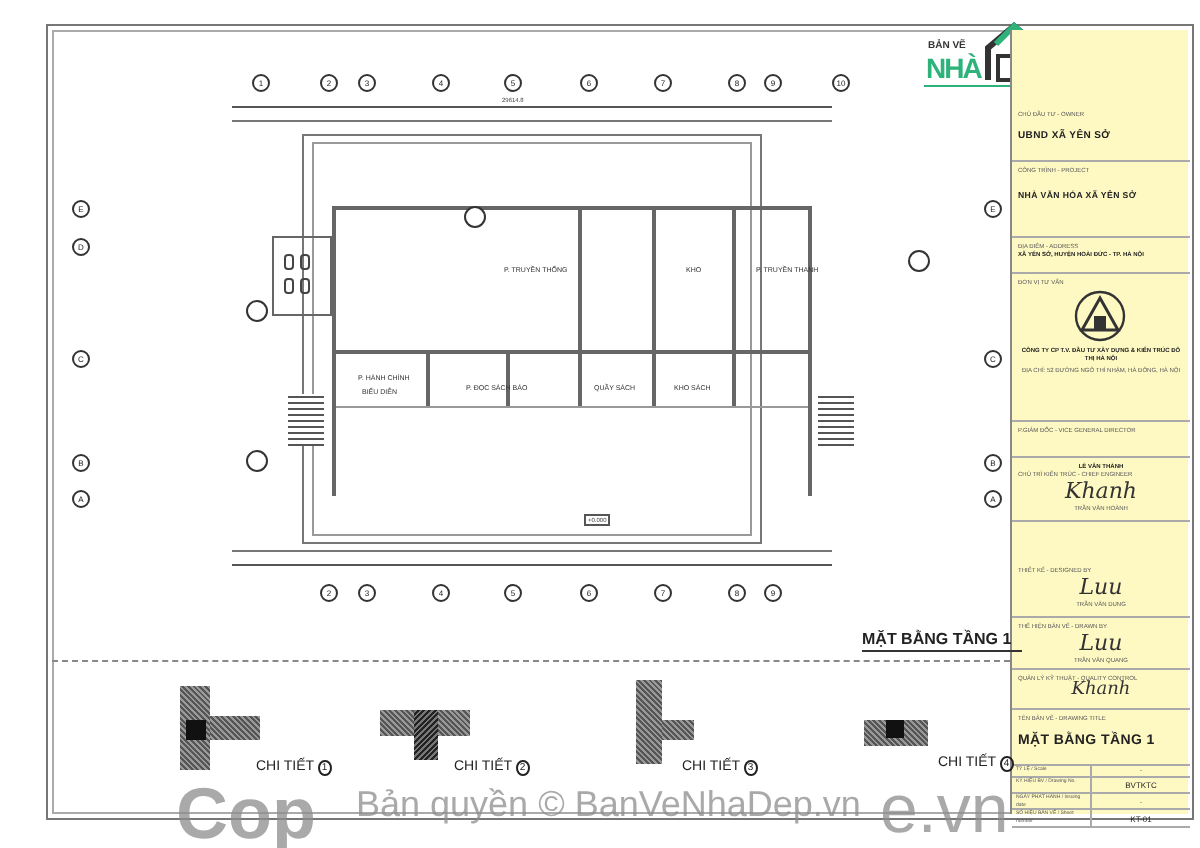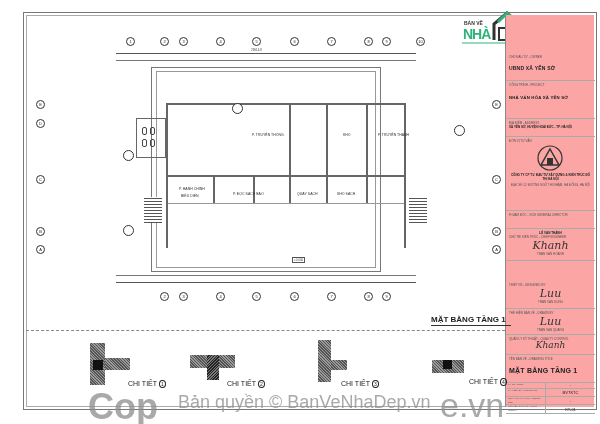--- a/index.html
+++ b/index.html
@@ -1,20 +1,20 @@
 <!DOCTYPE html>
 <html><head>
 <meta charset="utf-8">
 <style>
 *{margin:0;padding:0;box-sizing:border-box}
 body{width:600px;height:424px;background:#fff;position:relative;overflow:hidden;font-family:"Liberation Sans",sans-serif;color:#222}
 .abs{position:absolute}
 .frame{left:23px;top:12px;width:574px;height:398px;border:1px solid #777}
 .inner{left:26px;top:15px;width:568px;height:392px;border:1px solid #aaa}
-.tb{left:505px;top:15px;width:89px;height:392px;border-left:1px solid #888;background:#fca5a5}
+.tb{left:505px;top:15px;width:89px;height:392px;border-left:1px solid #888;background:#fef9c3}
 .tbrow{position:absolute;left:0;width:89px;border-bottom:1px solid #aaa;padding:2px 3px}
 .tiny{font-size:3px;color:#555;line-height:4px}
 .bold5{font-size:5px;font-weight:bold;letter-spacing:.2px}
 .sig{font-family:"DejaVu Serif",serif;font-style:italic;font-size:11px;color:#333;text-align:center}
 .grid-circle{position:absolute;width:9px;height:9px;border:1px solid #333;border-radius:50%;font-size:4px;text-align:center;line-height:7px;background:#fff}
 .room{position:absolute;font-size:3.5px;color:#333;white-space:nowrap}
 .dim{position:absolute;font-size:3px;color:#444}
 .wall{position:absolute;background:#666}
 .wm{position:absolute;color:rgba(140,140,140,0.75);font-family:"Liberation Sans",sans-serif;white-space:nowrap}
 .detail-label{position:absolute;font-size:7px;color:#222;white-space:nowrap}

